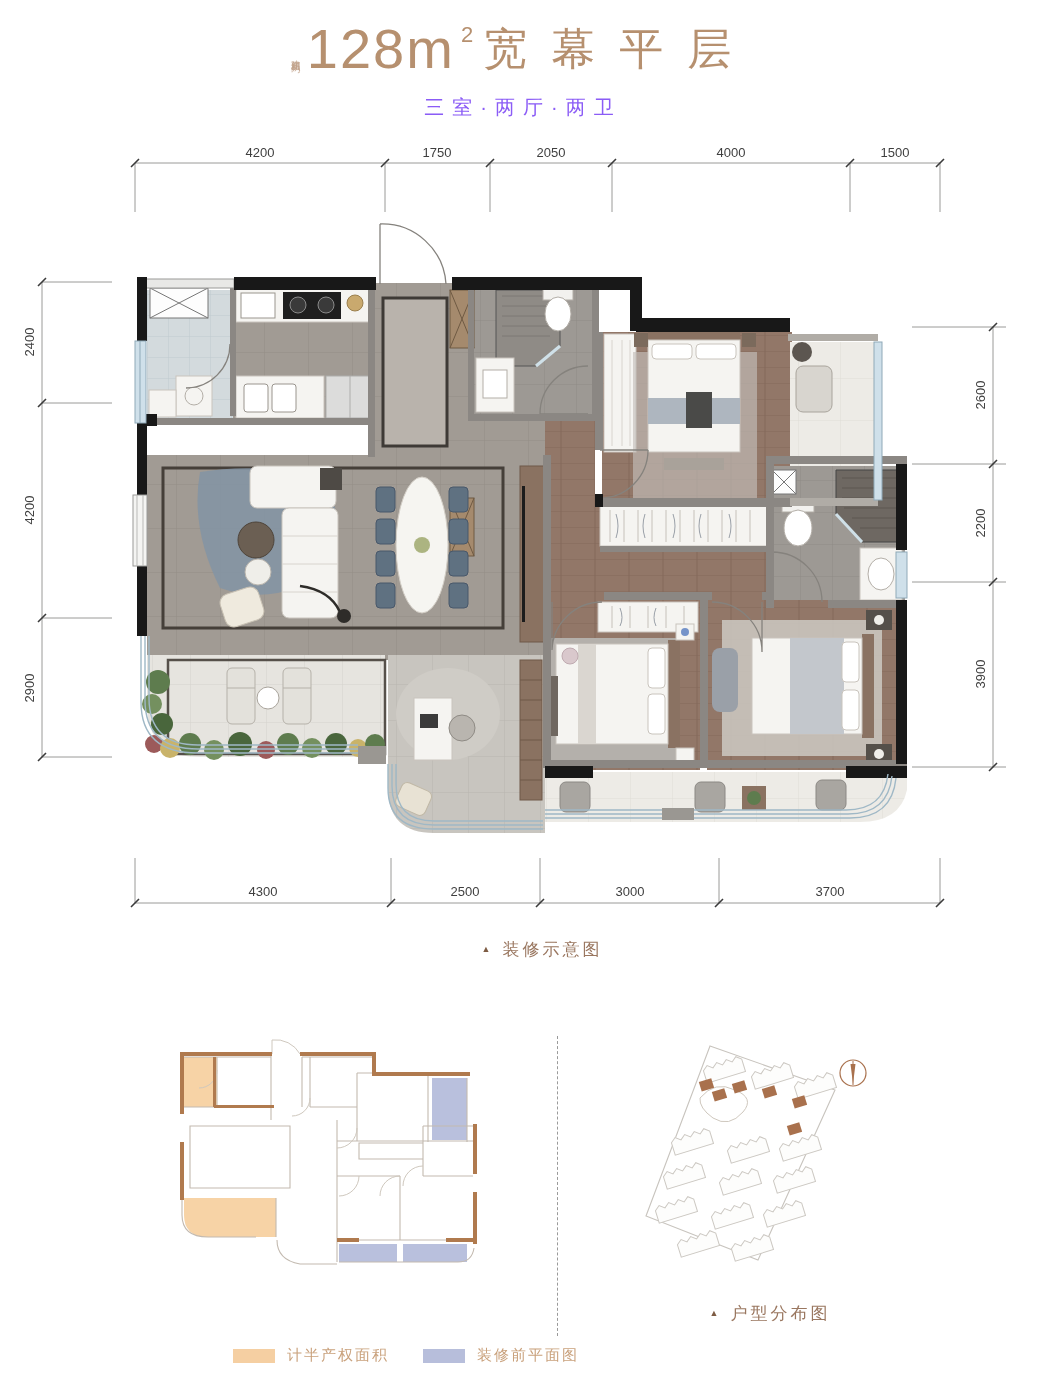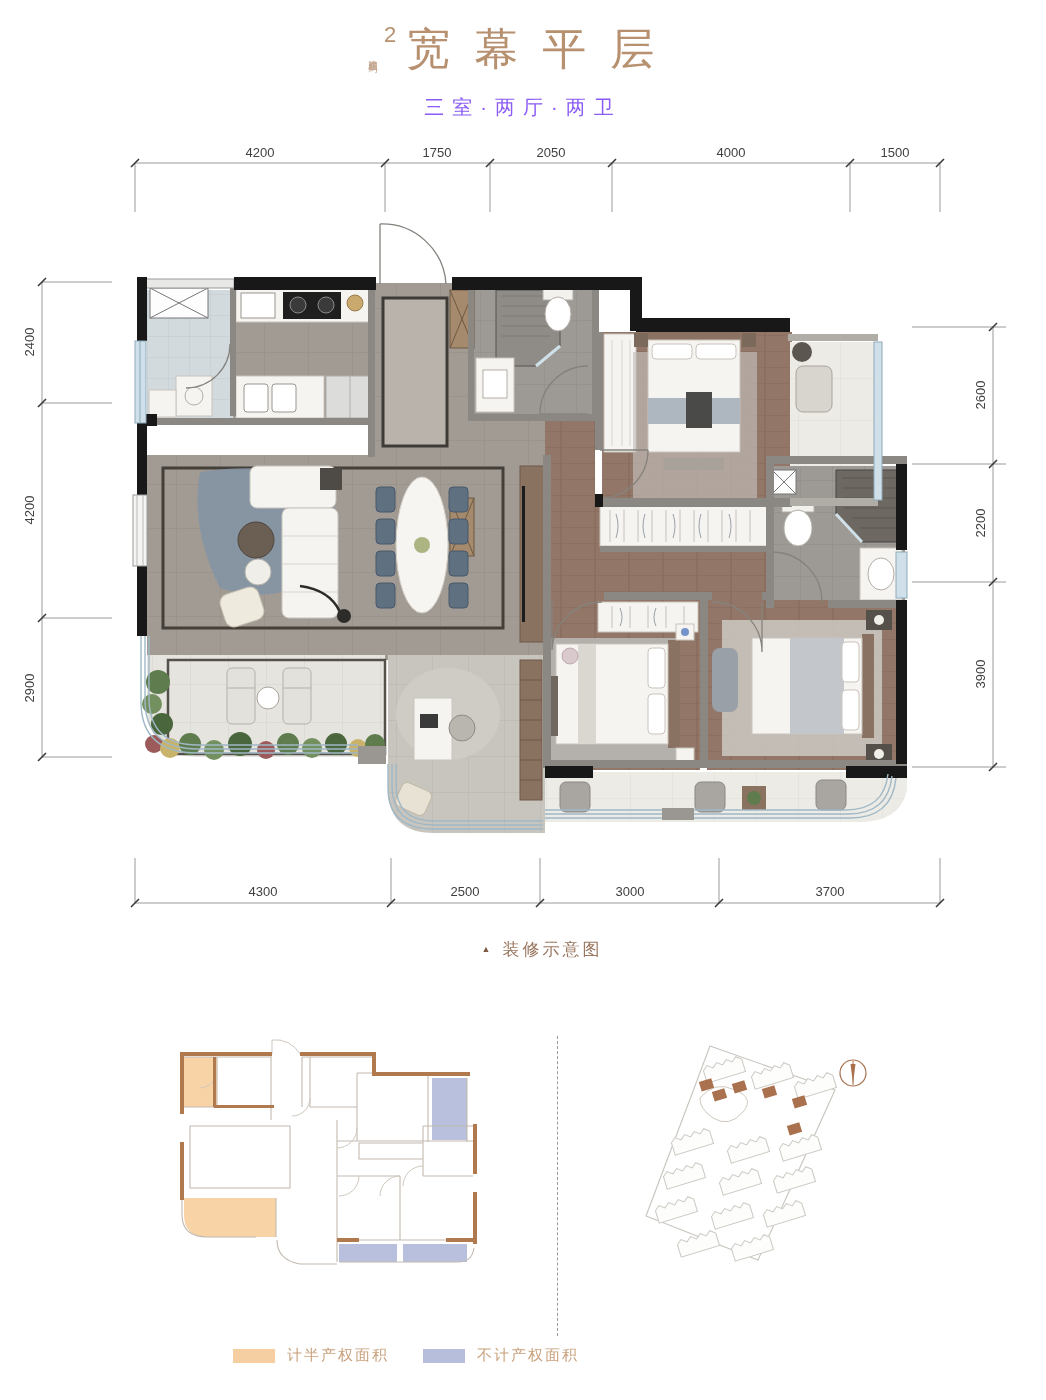--- a/index.html
+++ b/index.html
@@ -48,20 +48,21 @@
   .brn{fill:#a9714d;}
 </style>
 </head>
 <body>
 
 <div class="page">
 
   <div class="hdr">
     <div class="title-row">
       <span class="area-note">建筑面积约</span>
+      <span class="big-num">128m</span>
       <span class="sup">2</span>
       <span class="title-cn">宽幕平层</span>
     </div>
     <div class="subtitle">三室·两厅·两卫</div>
   </div>
 
   <svg style="top:140px;left:0;" width="1046" height="780" viewBox="0 0 1046 780">
   <defs>
     <pattern id="ptile" width="44" height="44" patternUnits="userSpaceOnUse">
       <rect width="44" height="44" fill="#a19b94"></rect>
@@ -448,25 +449,28 @@
     </g>
     <g>
       <circle cx="243" cy="45" r="13" fill="#ffffff" stroke="#a9714d" stroke-width="1.2"></circle>
       <line x1="243" y1="33" x2="243" y2="57" stroke="#a9714d" stroke-width="1"></line>
       <polygon points="240.5,36 245.5,36 243,56" fill="#a9714d"></polygon>
     </g>
   </svg>
 
   <div class="divider"></div>
 
+  <div class="cap cap-site">
+    <span class="tri">▲</span><span>户型分布图</span>
+  </div>
 
   <div class="legend">
     <div class="leg-item">
       <span class="sw sw-half"></span>
       <span class="leg-label">计半产权面积</span>
     </div>
     <div class="leg-item">
       <span class="sw sw-excl"></span>
-      <span class="leg-label">不计产权面积</span>
+      <span class="leg-label">装修前平面图</span>
     </div>
   </div>
 
 </div>
 
 </body></html>

